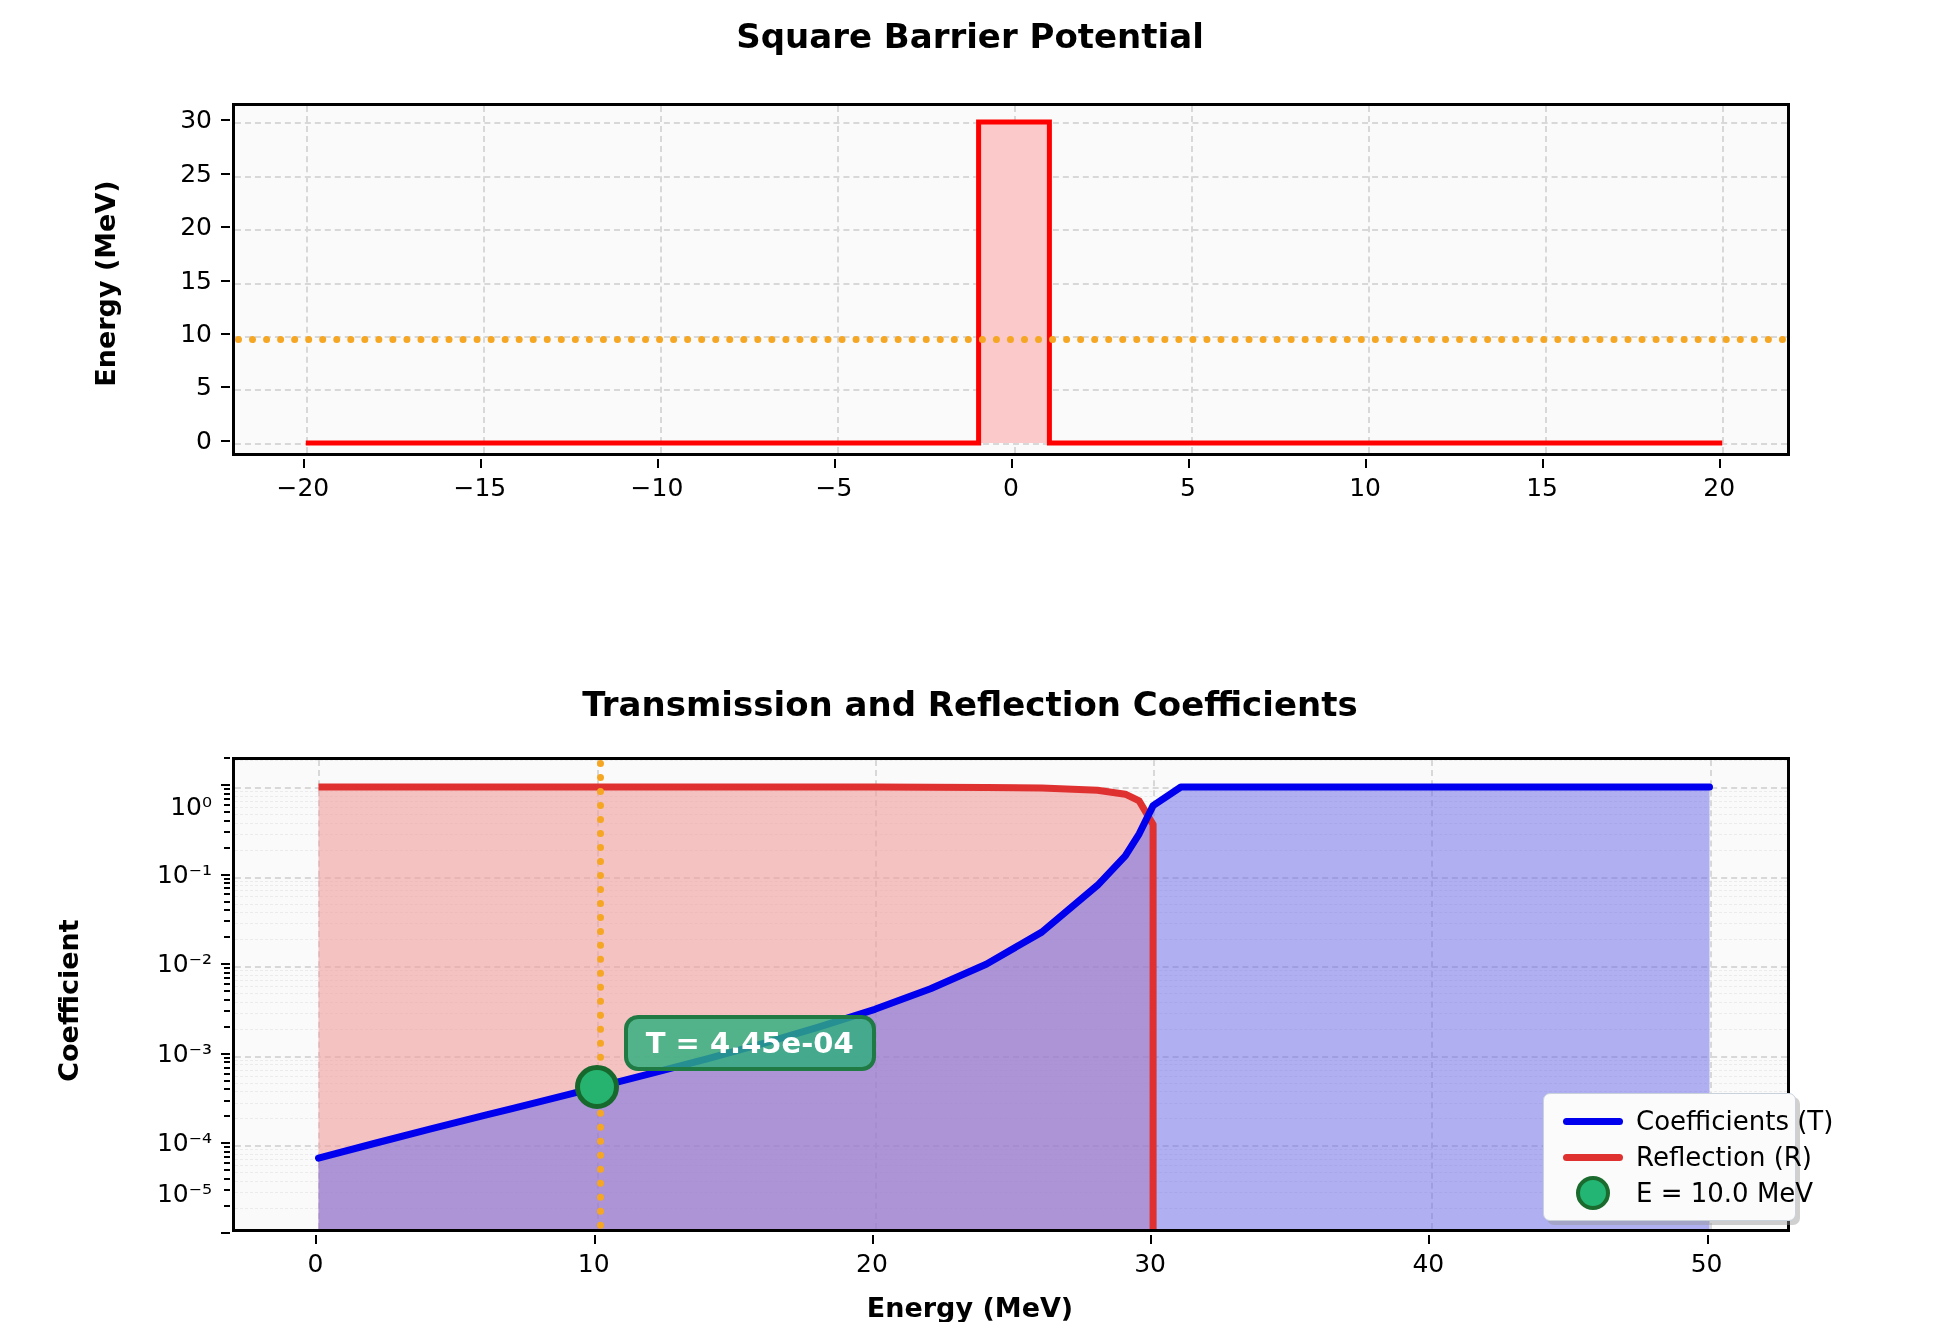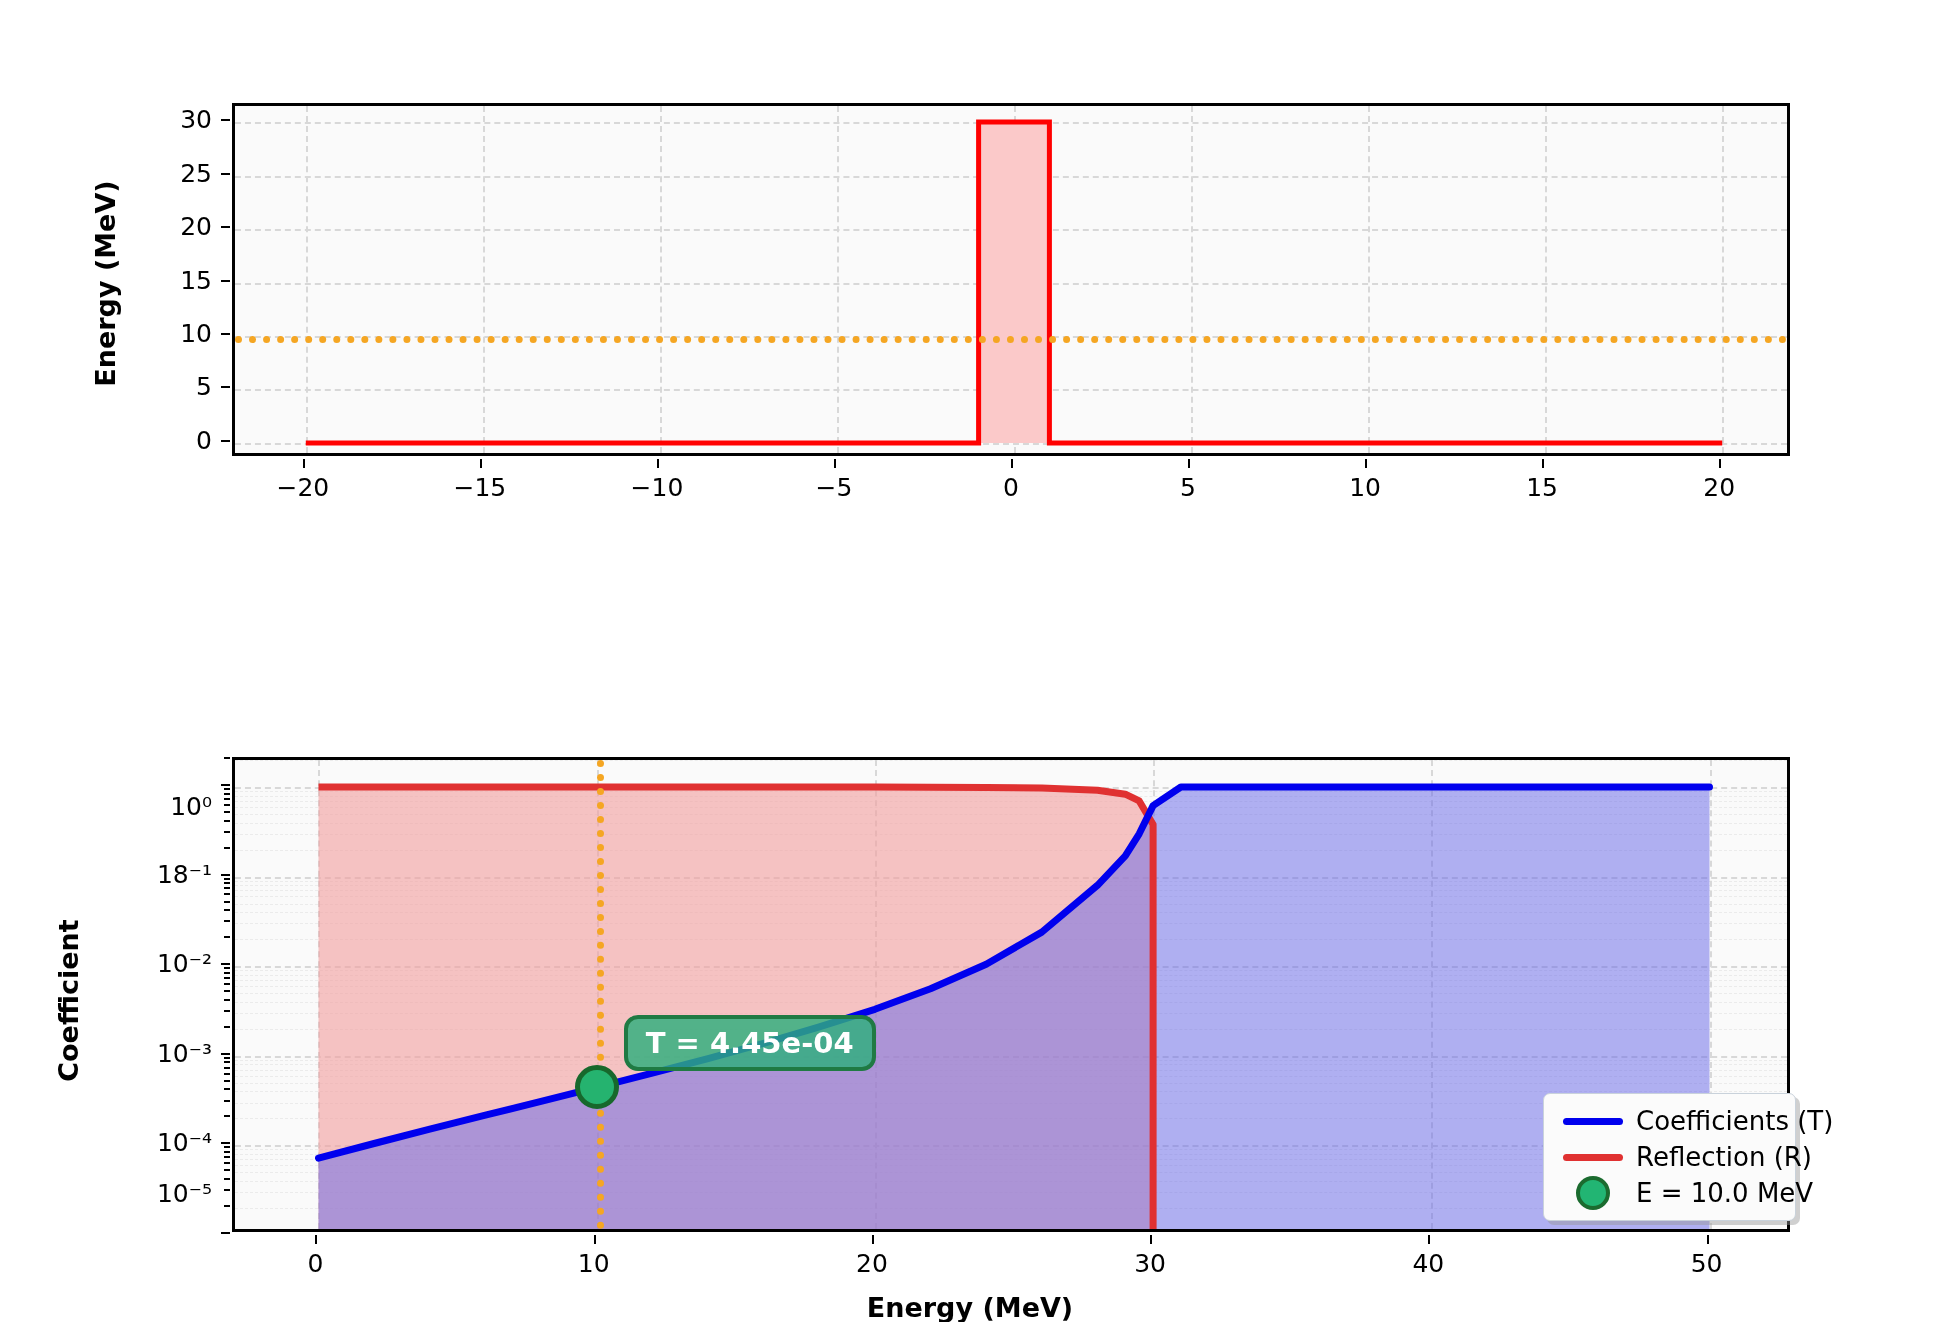--- a/index.html
+++ b/index.html
@@ -71,20 +71,21 @@
     background:#25b36f;border:5px solid #17682c;box-sizing:border-box;
     transform:translate(-50%,-50%);
   }
   .vline-energy{position:absolute;top:0;bottom:0;width:0;border-left:7px dotted #f5a623;}
 </style>
 </head>
 <body>
 
 <div class="figure">
 
+  <div class="title title-top">Square Barrier Potential</div>
 
   <div class="axes" id="ax-top" style="left:232px;top:103px;width:1558px;height:353px;">
     <div class="axes-inner" id="ax-top-inner">
         <div class="grid-line grid-h" style="top: 336.955px;"></div>
         <div class="grid-line grid-h" style="top: 283.47px;"></div>
         <div class="grid-line grid-h" style="top: 229.985px;"></div>
         <div class="grid-line grid-h" style="top: 176.5px;"></div>
         <div class="grid-line grid-h" style="top: 123.015px;"></div>
         <div class="grid-line grid-h" style="top: 69.5303px;"></div>
         <div class="grid-line grid-h" style="top: 16.0455px;"></div>
@@ -102,20 +103,21 @@
           <polyline points="70.8,337.0 743.6,337.0 743.6,16.0 814.4,16.0 814.4,337.0 1487.2,337.0" fill="none" stroke="#ff0000" stroke-width="5" stroke-linejoin="miter"></polyline>
         </svg>
         <div class="incident-line" style="top: 229.985px;"></div>
       </div>
   </div>
 
 
   <div class="ylabel" style="left:-5px;top:268px;width:220px;text-align:center;transform:rotate(-90deg);">Energy (MeV)</div>
 
 
+  <div class="title title-bottom">Transmission and Reflection Coefficients</div>
 
   <div class="axes" id="ax-bot" style="left:232px;top:757px;width:1558px;height:475px;">
     <div class="axes-inner" id="ax-bot-inner">
         <div class="grid-line grid-h minor" style="top: 448.026px;"></div>
         <div class="grid-line grid-h minor" style="top: 432.247px;"></div>
         <div class="grid-line grid-h minor" style="top: 421.052px;"></div>
         <div class="grid-line grid-h minor" style="top: 412.369px;"></div>
         <div class="grid-line grid-h minor" style="top: 405.274px;"></div>
         <div class="grid-line grid-h minor" style="top: 399.275px;"></div>
         <div class="grid-line grid-h minor" style="top: 394.078px;"></div>
@@ -241,21 +243,21 @@
     <div class="tick-label tick-x" style="left: 871.893px; top: 1249px;">20</div>
     <div class="tickmark x" style="left: 1150.11px; top: 1235px;"></div>
     <div class="tick-label tick-x" style="left: 1150.11px; top: 1249px;">30</div>
     <div class="tickmark x" style="left: 1428.32px; top: 1235px;"></div>
     <div class="tick-label tick-x" style="left: 1428.32px; top: 1249px;">40</div>
     <div class="tickmark x" style="left: 1706.54px; top: 1235px;"></div>
     <div class="tick-label tick-x" style="left: 1706.54px; top: 1249px;">50</div>
     <div class="tickmark y" style="left: 221px; top: 783.974px;"></div>
     <div class="tick-label tick-y" style="left: 120px; width: 92px; top: 806px;">10⁰</div>
     <div class="tickmark y" style="left: 221px; top: 873.579px;"></div>
-    <div class="tick-label tick-y" style="left: 120px; width: 92px; top: 873.579px;">18⁻¹</div>
+    <div class="tick-label tick-y" style="left: 120px; width: 92px; top: 873.579px;">10⁻¹</div>
     <div class="tickmark y" style="left: 221px; top: 963.184px;"></div>
     <div class="tick-label tick-y" style="left: 120px; width: 92px; top: 963.184px;">10⁻²</div>
     <div class="tickmark y" style="left: 221px; top: 1052.79px;"></div>
     <div class="tick-label tick-y" style="left: 120px; width: 92px; top: 1052.79px;">10⁻³</div>
     <div class="tickmark y" style="left: 221px; top: 1142.39px;"></div>
     <div class="tick-label tick-y" style="left: 120px; width: 92px; top: 1142.39px;">10⁻⁴</div>
     <div class="tickmark y" style="left: 221px; top: 1232px;"></div>
     <div class="tick-label tick-y" style="left: 120px; width: 92px; top: 1193px;">10⁻⁵</div>
     <div class="tickmark y minor" style="left: 224px; top: 1205.03px;"></div>
     <div class="tickmark y minor" style="left: 224px; top: 1189.25px;"></div>

